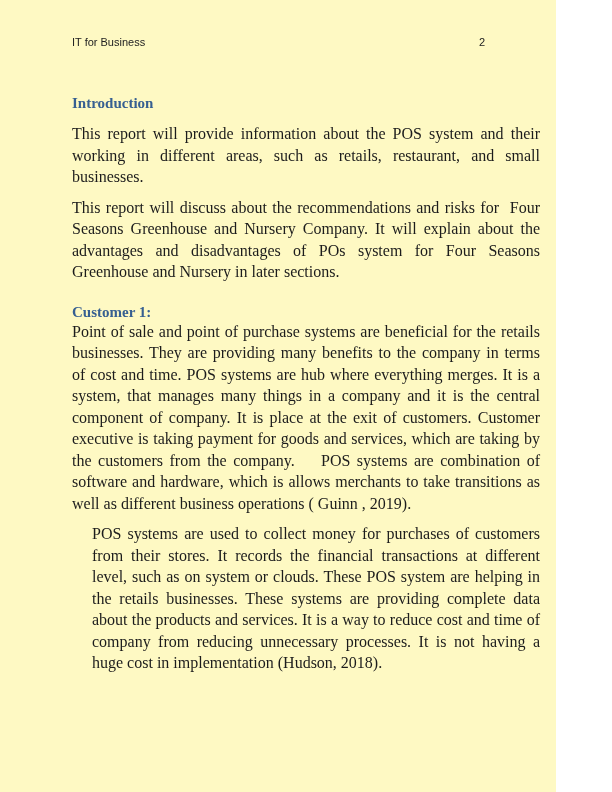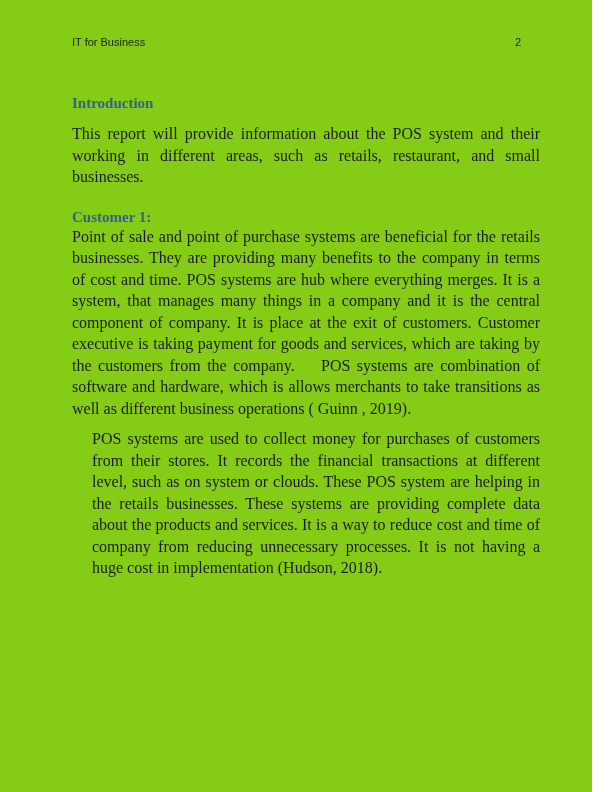--- a/index.html
+++ b/index.html
@@ -4,24 +4,23 @@
 <style>
   html, body {
     margin: 0;
     padding: 0;
     background: #ffffff;
   }
   .page {
     position: relative;
     width: 556px;
     height: 792px;
-    background: #84cc16;
+    background: #fef9c3;
     overflow: hidden;
     font-family: "Liberation Serif", serif;
-    padding-left: 36px;
   }
   .page-header {
     position: absolute;
     top: 36px;
     left: 72px;
     right: 71px;
     display: flex;
     justify-content: space-between;
     align-items: baseline;
     font-family: "Liberation Sans", sans-serif;
@@ -65,20 +64,21 @@
     <span>IT for Business</span>
     <span>2</span>
   </div>
 
   <div class="content">
 
     <h2 class="doc-heading heading-introduction">Introduction</h2>
 
     <p class="body-para">This report will provide information about the POS system and their working in different areas, such as retails, restaurant, and small businesses.</p>
 
+    <p class="body-para">This report will discuss about the recommendations and risks for  Four Seasons Greenhouse and Nursery Company. It will explain about the advantages and disadvantages of POs system for Four Seasons Greenhouse and Nursery in later sections.</p>
 
     <h2 class="doc-heading heading-question">Customer 1:</h2>
 
 
     <p class="body-para">Point of sale and point of purchase systems are beneficial for the retails businesses. They are providing many benefits to the company in terms of cost and time. POS systems are hub where everything merges. It is a system, that manages many things in a company and it is the central component of company. It is place at the exit of customers. Customer executive is taking payment for goods and services, which are taking by the customers from the company.    POS systems are combination of software and hardware, which is allows merchants to take transitions as well as different business operations ( Guinn , 2019).</p>
 
     <p class="body-para">POS systems are used to collect money for purchases of customers from their stores. It records the financial transactions at different level, such as on system or clouds. These POS system are helping in the retails businesses. These systems are providing complete data about the products and services. It is a way to reduce cost and time of company from reducing unnecessary processes. It is not having a huge cost in implementation (Hudson, 2018).</p>
 
   </div>
 

